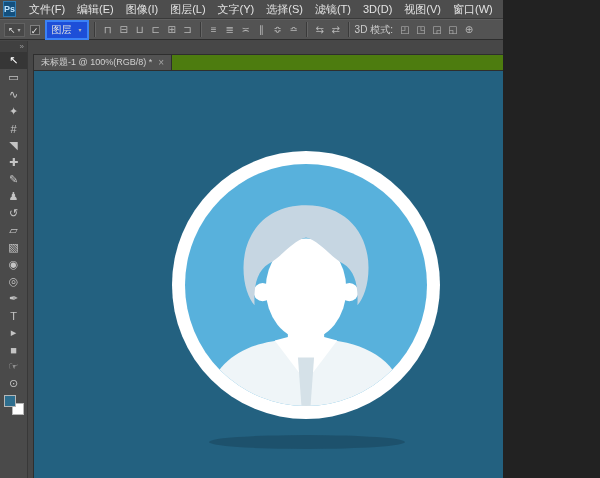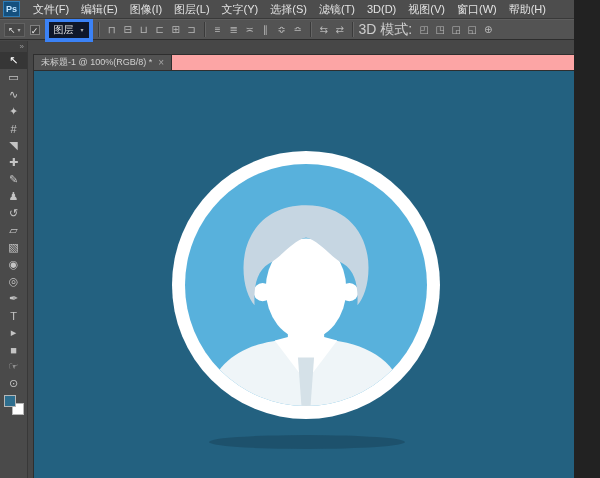--- a/index.html
+++ b/index.html
@@ -1,62 +1,62 @@
 <!DOCTYPE html>
 <html><head>
 <meta charset="utf-8">
 <style>
   html,body{margin:0;padding:0;background:#222;}
-  .app{position:relative;width:574px;height:478px;overflow:hidden;background:#474747;
+  .app{position:relative;width:503px;height:478px;overflow:hidden;background:#474747;
        font-family:"Liberation Sans","DejaVu Sans",sans-serif;-webkit-font-smoothing:antialiased;}
 
   
   .menu-bar{position:absolute;top:0;left:0;width:100%;height:18px;background:#4d4d4d;
             border-bottom:1px solid #393939;display:flex;align-items:center;z-index:5;}
   .ps-logo{width:15px;height:14px;margin:0 7px 0 3px;background:#14507e;border:1px solid #2f7cb5;
            color:#bfe4ff;font-size:9px;font-weight:bold;display:flex;align-items:center;justify-content:center;}
   .menu-items{display:flex;height:100%;align-items:center;}
   .menu-item{padding:0 6px;font-size:11px;color:#e3e3e3;line-height:18px;cursor:default;white-space:nowrap;}
 
   
   .options-bar{position:absolute;top:19px;left:0;width:100%;height:21px;background:#535353;
                border-top:1px solid #5e5e5e;border-bottom:1px solid #2d2d2d;display:flex;
                align-items:center;gap:5px;padding:0 4px;box-sizing:border-box;color:#d4d4d4;z-index:4;}
   .tool-preset{display:flex;align-items:center;gap:2px;padding:1px 3px;border:1px solid #616161;
                background:#484848;font-size:9px;color:#ddd;}
   .caret{font-size:6px;color:#b5b5b5;}
   .check-row{display:flex;align-items:center;gap:3px;font-size:11px;}
   .cb{width:10px;height:10px;background:#434343;border:1px solid #808080;font-size:9px;line-height:10px;
       text-align:center;color:#f0f0f0;box-sizing:border-box;}
-  .dropdown{display:flex;align-items:center;gap:7px;background:#0f172a;border:4px solid #3b82f6;
+  .dropdown{display:flex;align-items:center;gap:7px;background:#1d4ed8;border:2px solid #3b82f6;
             padding:1px 5px;font-size:10px;color:#e0e0e0;}
   .sep{width:1px;height:15px;background:#3a3a3a;border-right:1px solid #656565;}
   .icon-group{display:flex;gap:2px;align-items:center;}
   .icon-btn{width:14px;text-align:center;font-size:10px;color:#b8b8b8;line-height:16px;cursor:default;}
-  .opt-label{font-size:14px;color:#cdcdcd;white-space:nowrap;}
+  .opt-label{font-size:10px;color:#cdcdcd;white-space:nowrap;}
 
   
   .toolbar{position:absolute;top:41px;left:0;width:27px;bottom:0;background:#4a4a4a;
            border-right:1px solid #383838;display:flex;flex-direction:column;align-items:center;z-index:3;}
   .tb-head{width:100%;height:11px;background:#404040;color:#9a9a9a;font-size:8px;text-align:right;
            padding-right:3px;box-sizing:border-box;line-height:11px;}
   .tb-tools{display:flex;flex-direction:column;}
   .tool{width:27px;height:17px;display:flex;align-items:center;justify-content:center;
         font-size:11px;color:#c4c4c4;cursor:default;}
   .tool[data-name="move-tool"]{background:#363636;color:#ffffff;}
   .swatches{position:relative;width:20px;height:20px;margin-top:3px;}
   .swatch{position:absolute;width:12px;height:12px;border:1px solid #b6b6b6;box-sizing:border-box;}
   .bg-swatch{right:0;bottom:0;}
   .fg-swatch{left:0;top:0;}
 
   
   .workspace{position:absolute;left:28px;top:41px;right:0;bottom:0;background:#474747;}
   .doc-window{position:absolute;left:5px;top:13px;width:551px;bottom:0;background:#3c3c3c;
               border:1px solid #2e2e2e;border-bottom:none;box-sizing:content-box;}
-  .tab-bar{height:15px;background:#fca5a5;display:flex;border-bottom:1px solid #2e2e2e;}
+  .tab-bar{height:15px;background:#4d7c0f;display:flex;border-bottom:1px solid #2e2e2e;}
   .tab{display:flex;align-items:center;gap:6px;background:#525252;padding:0 7px;border-right:1px solid #2e2e2e;}
   .tab-title{font-size:9px;color:#d0d0d0;white-space:nowrap;}
   .tab-close{font-size:10px;color:#a5a5a5;line-height:10px;cursor:default;}
   .canvas{position:absolute;left:0;top:16px;right:9px;bottom:0;overflow:hidden;}
   .vscroll{position:absolute;right:0;top:16px;bottom:0;width:9px;background:#4e4e4e;border-left:1px solid #3a3a3a;}
   .vscroll .thumb{position:absolute;left:1px;right:1px;top:3px;height:58%;background:#5e5e5e;border-radius:4px;}
 
   
   .avatar-shadow{position:absolute;left:175px;top:364px;width:196px;height:14px;border-radius:50%;opacity:.8;}
   .avatar-ring{position:absolute;left:138px;top:80px;width:268px;height:268px;border-radius:50%;

